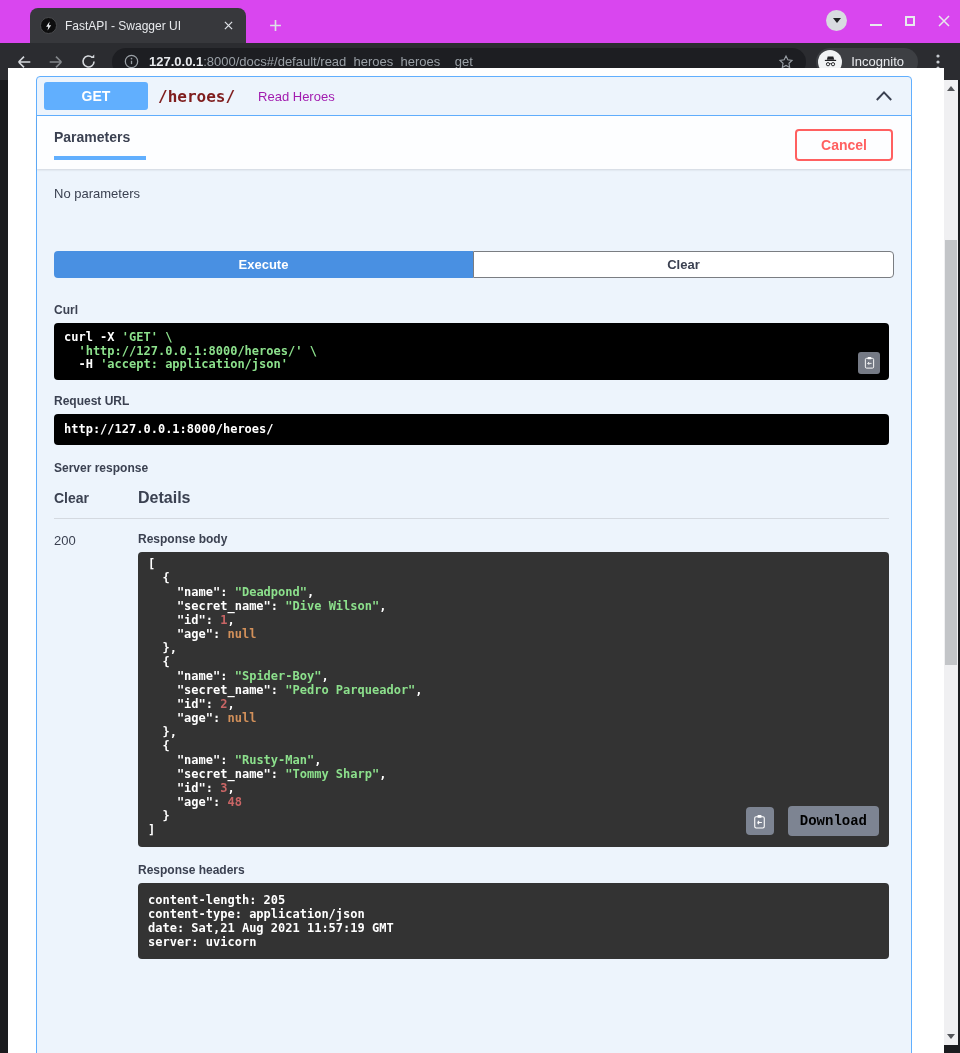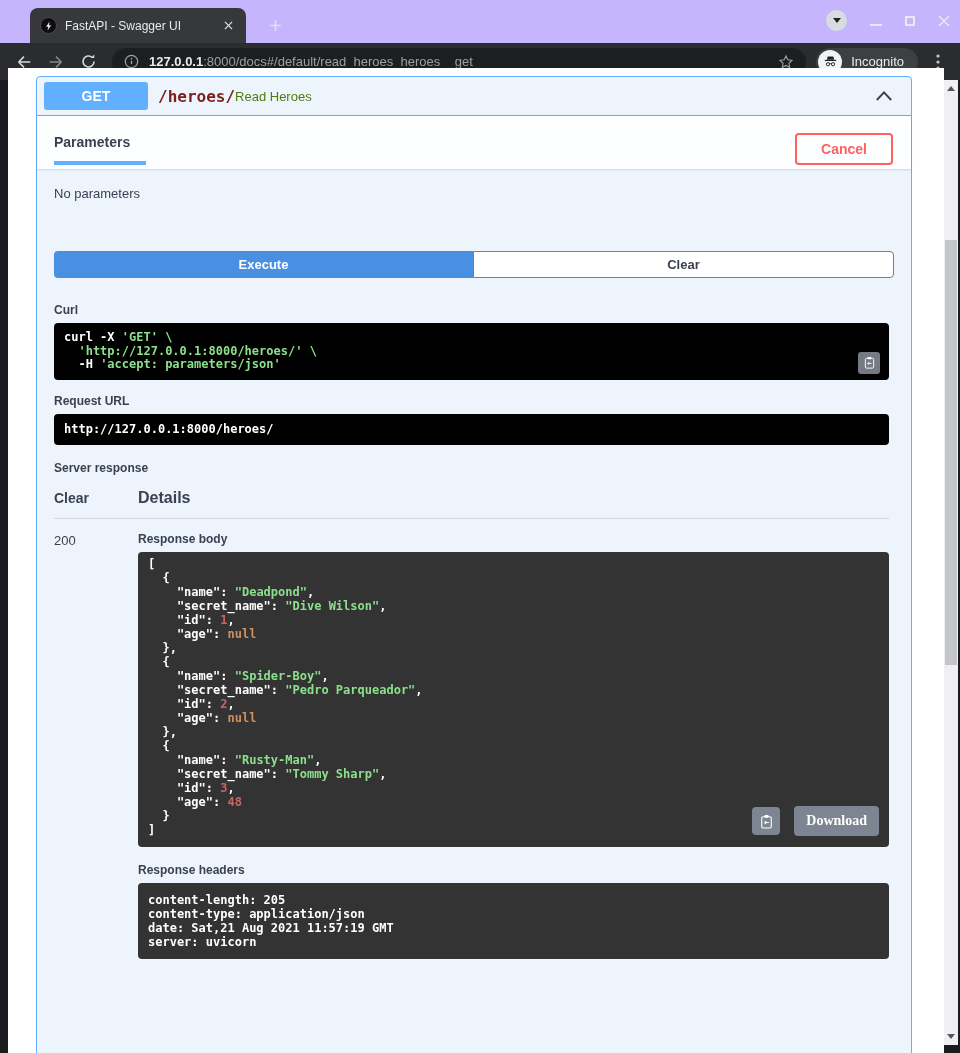--- a/index.html
+++ b/index.html
@@ -1,20 +1,20 @@
 <!DOCTYPE html>
 <html><head>
 <meta charset="utf-8">
 <style>
   * { margin:0; padding:0; box-sizing:border-box; }
   body { font-family:"Liberation Sans", sans-serif; }
   .browser { position:relative; width:960px; height:1053px; background:#1b1c1f; overflow:hidden; }
 
   
-  .tabstrip { position:relative; height:43px; background:#c4b5fd; }
+  .tabstrip { position:relative; height:43px; background:#d946ef; }
   .tab { position:absolute; left:30px; top:8px; width:216px; height:35px; background:#37383c;
          border-radius:8px 8px 0 0; display:flex; align-items:center; padding:0 10px; gap:8px; }
   .favicon { width:17px; height:17px; border-radius:50%; background:#0d0d0e; border:1px solid #4a4b4e;
              display:flex; align-items:center; justify-content:center; flex:none; }
   .tab-title { flex:1; color:#e8eaed; font-size:12px; white-space:nowrap; overflow:hidden; }
   .tab-close { width:16px; height:16px; display:flex; align-items:center; justify-content:center; flex:none; }
   .newtab { position:absolute; left:263px; top:13px; width:24px; height:24px; display:flex; align-items:center; justify-content:center; border-radius:50%; }
   .win-controls { position:absolute; right:10px; top:10px; display:flex; align-items:center; gap:23px; }
   .circle-btn { width:21px; height:21px; border-radius:50%; background:#d8dbe0; display:flex; align-items:center; justify-content:center; }
   .tri-down { width:0; height:0; border-left:4px solid transparent; border-right:4px solid transparent; border-top:5px solid #202124; }
@@ -42,24 +42,24 @@
   .sb-thumb { position:absolute; left:1px; top:160px; width:12px; height:425px; background:#c3c5c8; }
   .sb-up { position:absolute; top:6px; left:3px; width:0; height:0; border-left:4px solid transparent; border-right:4px solid transparent; border-bottom:5px solid #54565a; }
   .sb-down { position:absolute; bottom:6px; left:3px; width:0; height:0; border-left:4px solid transparent; border-right:4px solid transparent; border-top:5px solid #54565a; }
 
   
   .opblock { margin:8px 32px 0 28px; border:1px solid #61affe; border-radius:4px; background:#edf4fc; min-height:1100px; }
   .op-summary { display:flex; align-items:center; padding:5px 18px 5px 7px; border-bottom:1px solid #61affe; }
   .method-badge { background:#61affe; color:#fff; font-weight:bold; font-size:14px; width:104px; padding:6px 0;
                   text-align:center; border-radius:3px; flex:none; }
   .op-path { font-family:"DejaVu Sans Mono", monospace; font-weight:bold; font-size:16px; color:#7f1d1d; margin-left:10px; }
-  .op-desc { font-size:13px; color:#4d7c0f; margin-left:0; }
+  .op-desc { font-size:13px; color:#a21caf; margin-left:23px; }
   .chevron { margin-left:auto; display:flex; }
 
-  .section-header { background:rgba(255,255,255,.85); display:flex; align-items:center; justify-content:space-between;
+  .section-header { background:rgba(255,255,255,.85); display:flex; align-items:flex-start; justify-content:space-between;
                     padding:13px 18px 0 17px; height:53px; box-shadow:0 1px 2px rgba(0,0,0,.12); }
   .param-tab { font-size:14px; font-weight:bold; color:#3b4151; padding-bottom:11px; border-bottom:4px solid #61affe; width:92px; }
   .cancel-btn { border:2px solid #ff6060; color:#ff6060; background:transparent; font-weight:bold; font-size:14px;
                 padding:6px 24px; border-radius:4px; font-family:inherit; }
 
   .no-params { padding:17px 17px 0; font-size:13px; color:#3b4151; }
   .btn-row { display:flex; margin:50px 17px 0 17px; height:27px; }
   .execute-btn { flex:1; background:#4990e2; color:#fff; font-weight:bold; font-size:13px; border:none;
                  border-radius:4px 0 0 4px; font-family:inherit; }
   .clear-btn { flex:1; background:#fff; color:#3b4151; font-weight:bold; font-size:13px; border:1px solid #7a7d82;
@@ -93,22 +93,22 @@
   .srv-head { display:flex; margin-top:14px; align-items:baseline; }
   .col-code-h { width:84px; font-size:14px; font-weight:bold; color:#3b4151; }
   .col-det-h { font-size:16px; font-weight:bold; color:#3b4151; }
   .srv-rule { border:none; border-top:1px solid #d4d9e0; margin-top:11px; }
   .resp-row { display:flex; margin-top:13px; }
   .code-cell { width:84px; font-size:13px; color:#3b4151; padding-top:1px; }
   .details-cell { flex:1; min-width:0; }
   .body-block { margin-top:6px; padding:5px 10px 10px; }
   .block-actions { position:absolute; right:10px; bottom:11px; display:flex; align-items:center; gap:14px; }
   .copy-lg { width:28px; height:28px; background:#7d8492; border:none; border-radius:4px; display:flex; align-items:center; justify-content:center; }
-  .download-btn { background:#7d8492; color:#ffffff; font-weight:bold; font-size:14px; border:none; border-radius:4px;
-                  padding:7px 12px; font-family:Liberation Serif, serif; }
+  .download-btn { background:#7d8492; color:#000000; font-weight:bold; font-size:14px; border:none; border-radius:4px;
+                  padding:7px 12px; font-family:Liberation Mono, monospace; }
   .headers-block { margin-top:6px; padding:10px; }
 </style>
 </head>
 <body>
 
 <div class="browser">
 
   <div class="tabstrip">
     <div class="tab">
       <span class="favicon">
@@ -222,21 +222,21 @@
       </div>
 
 
       <div class="responses-inner">
 
         <div class="code-label">Curl</div>
         <div class="dark-block curl-bg mt6">
           <div>
               <div class="code-line"><span class="tok-c">curl -X </span><span class="tok-s">'GET' \</span></div>
               <div class="code-line"><span class="tok-s">  'http://127.0.0.1:8000/heroes/' \</span></div>
-              <div class="code-line"><span class="tok-c">  -H </span><span class="tok-s">'accept: parameters/json'</span></div>
+              <div class="code-line"><span class="tok-c">  -H </span><span class="tok-s">'accept: application/json'</span></div>
             </div>
           <button class="copy-sm">
             <svg width="13" height="13" viewBox="0 0 22 22">
                 <rect x="4" y="4" width="14" height="16.5" rx="2" stroke="#fff" stroke-width="1.6" fill="none"></rect>
                 <rect x="8" y="1.5" width="6" height="4" rx="1" fill="#fff"></rect>
                 <path d="M14.5 12.5H8m0 0l2.4-2.4M8 12.5l2.4 2.4" stroke="#fff" stroke-width="1.5" fill="none"></path>
               </svg>
           </button>
         </div>
 

